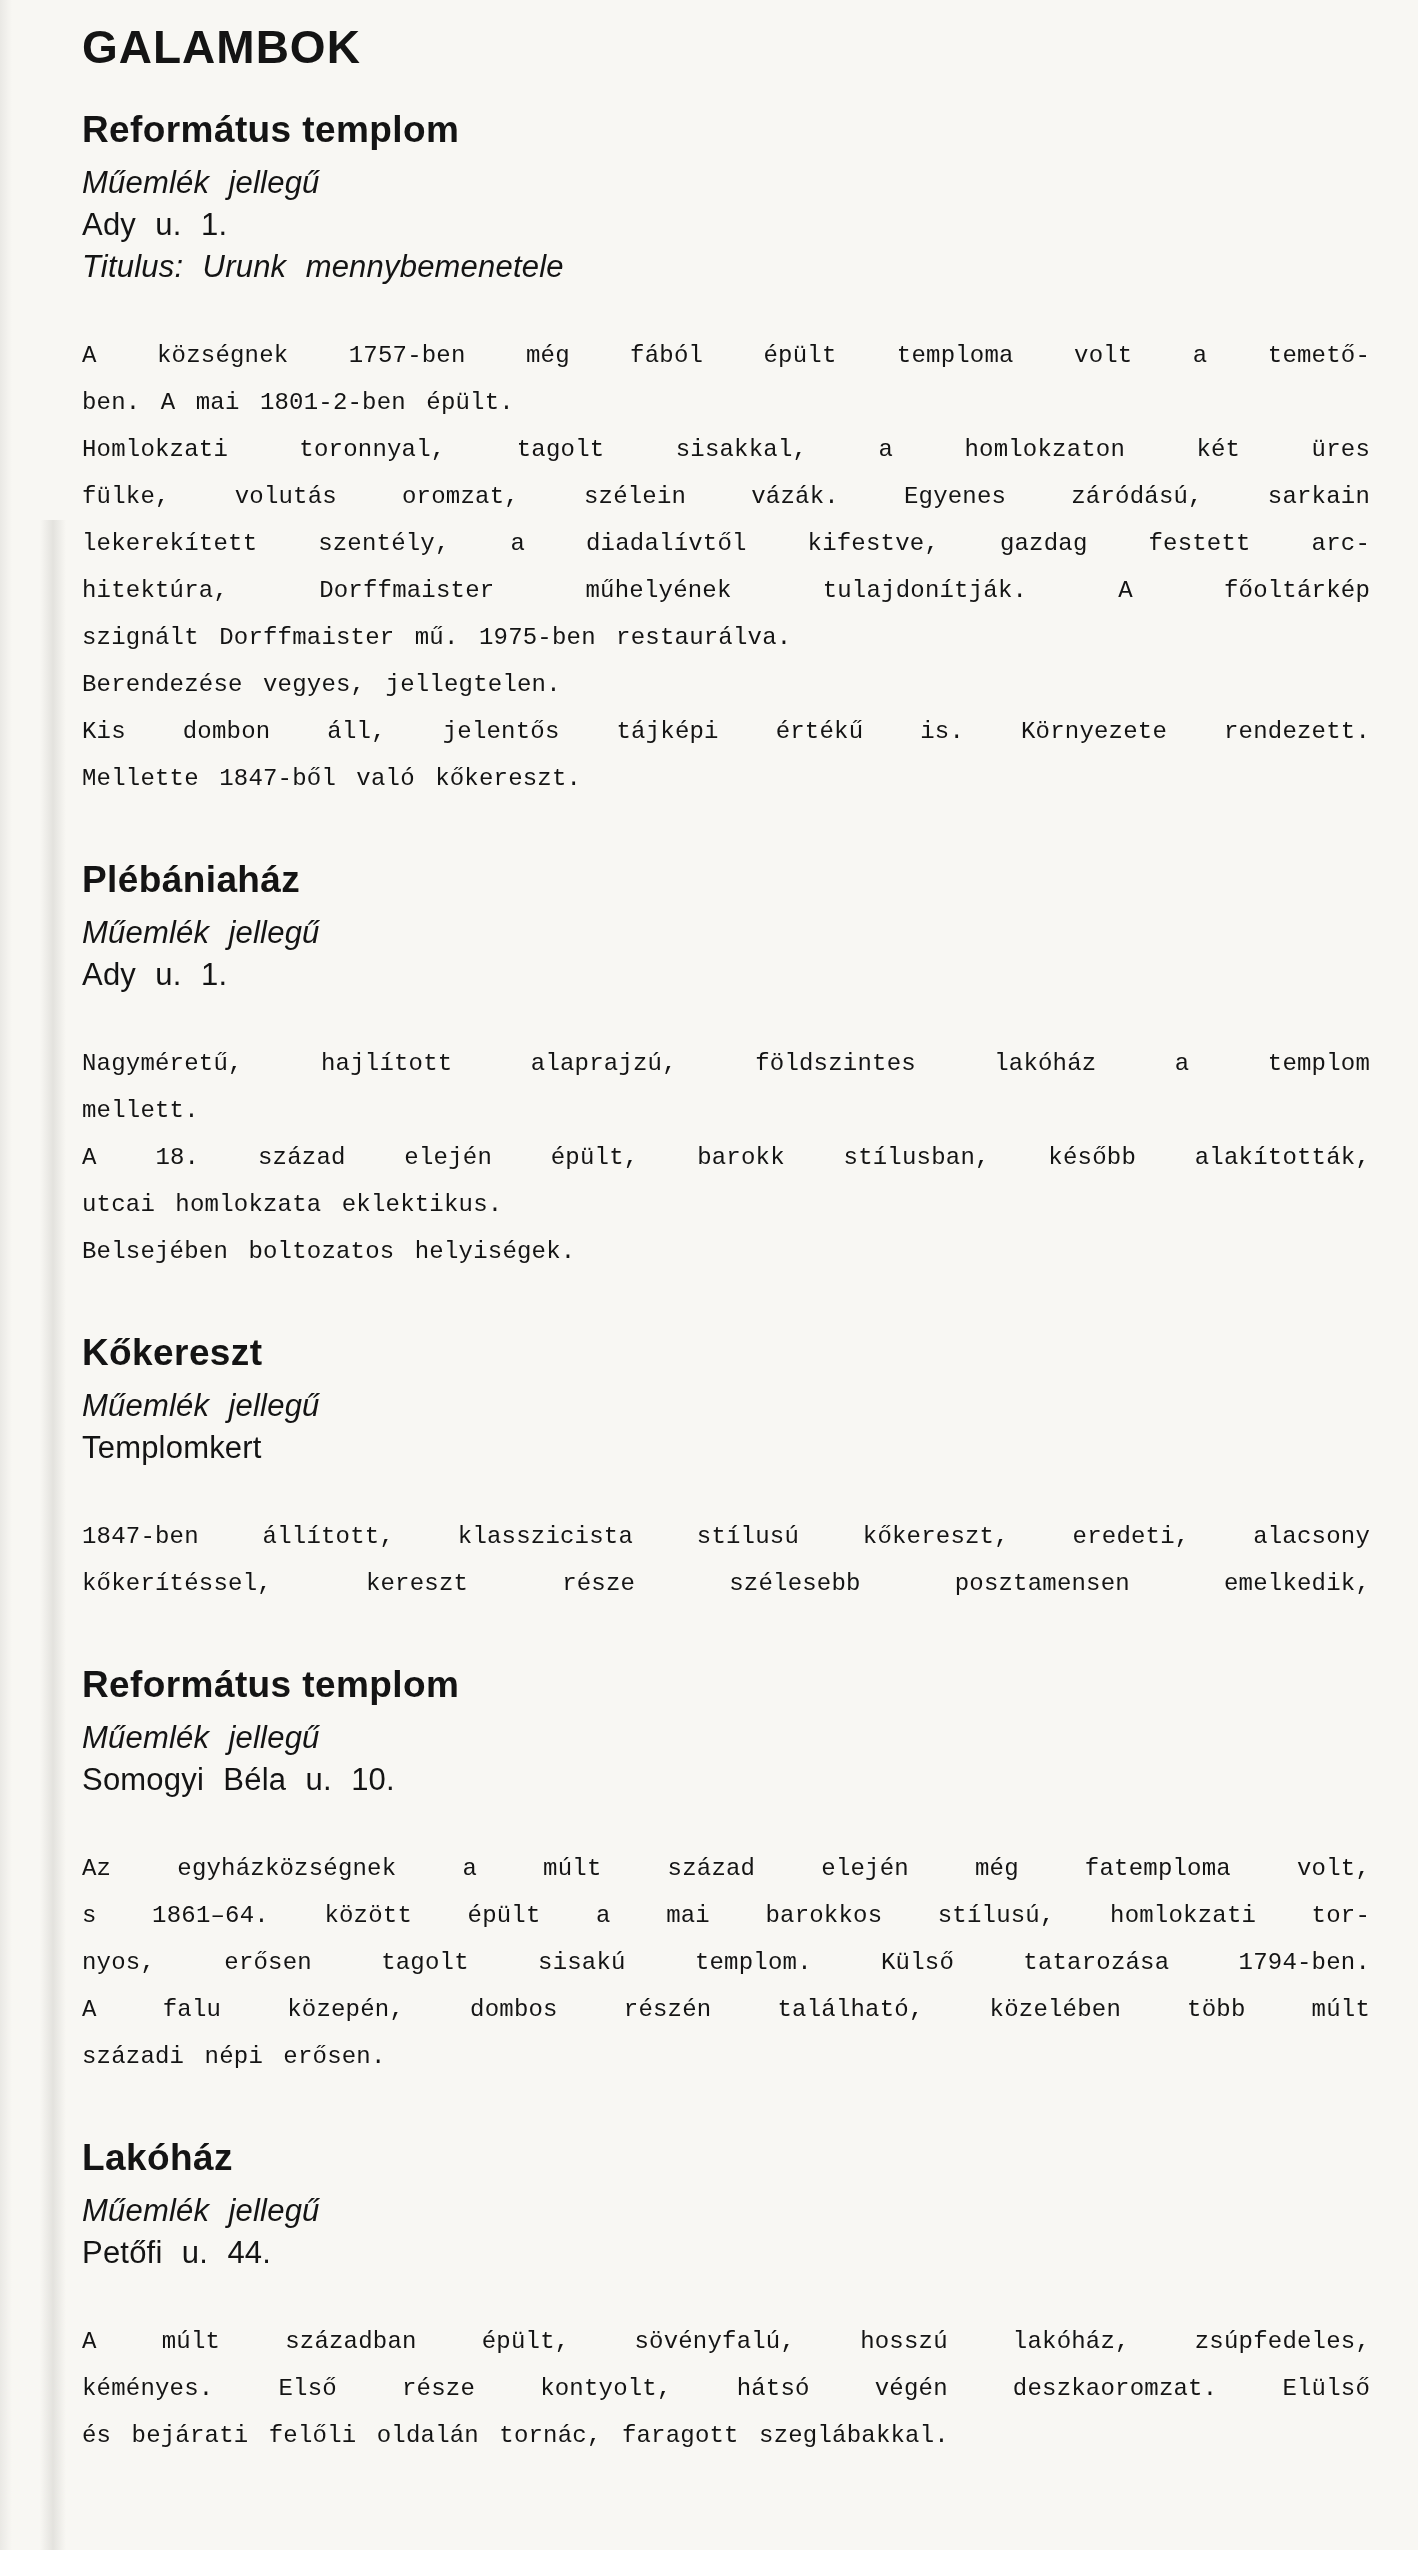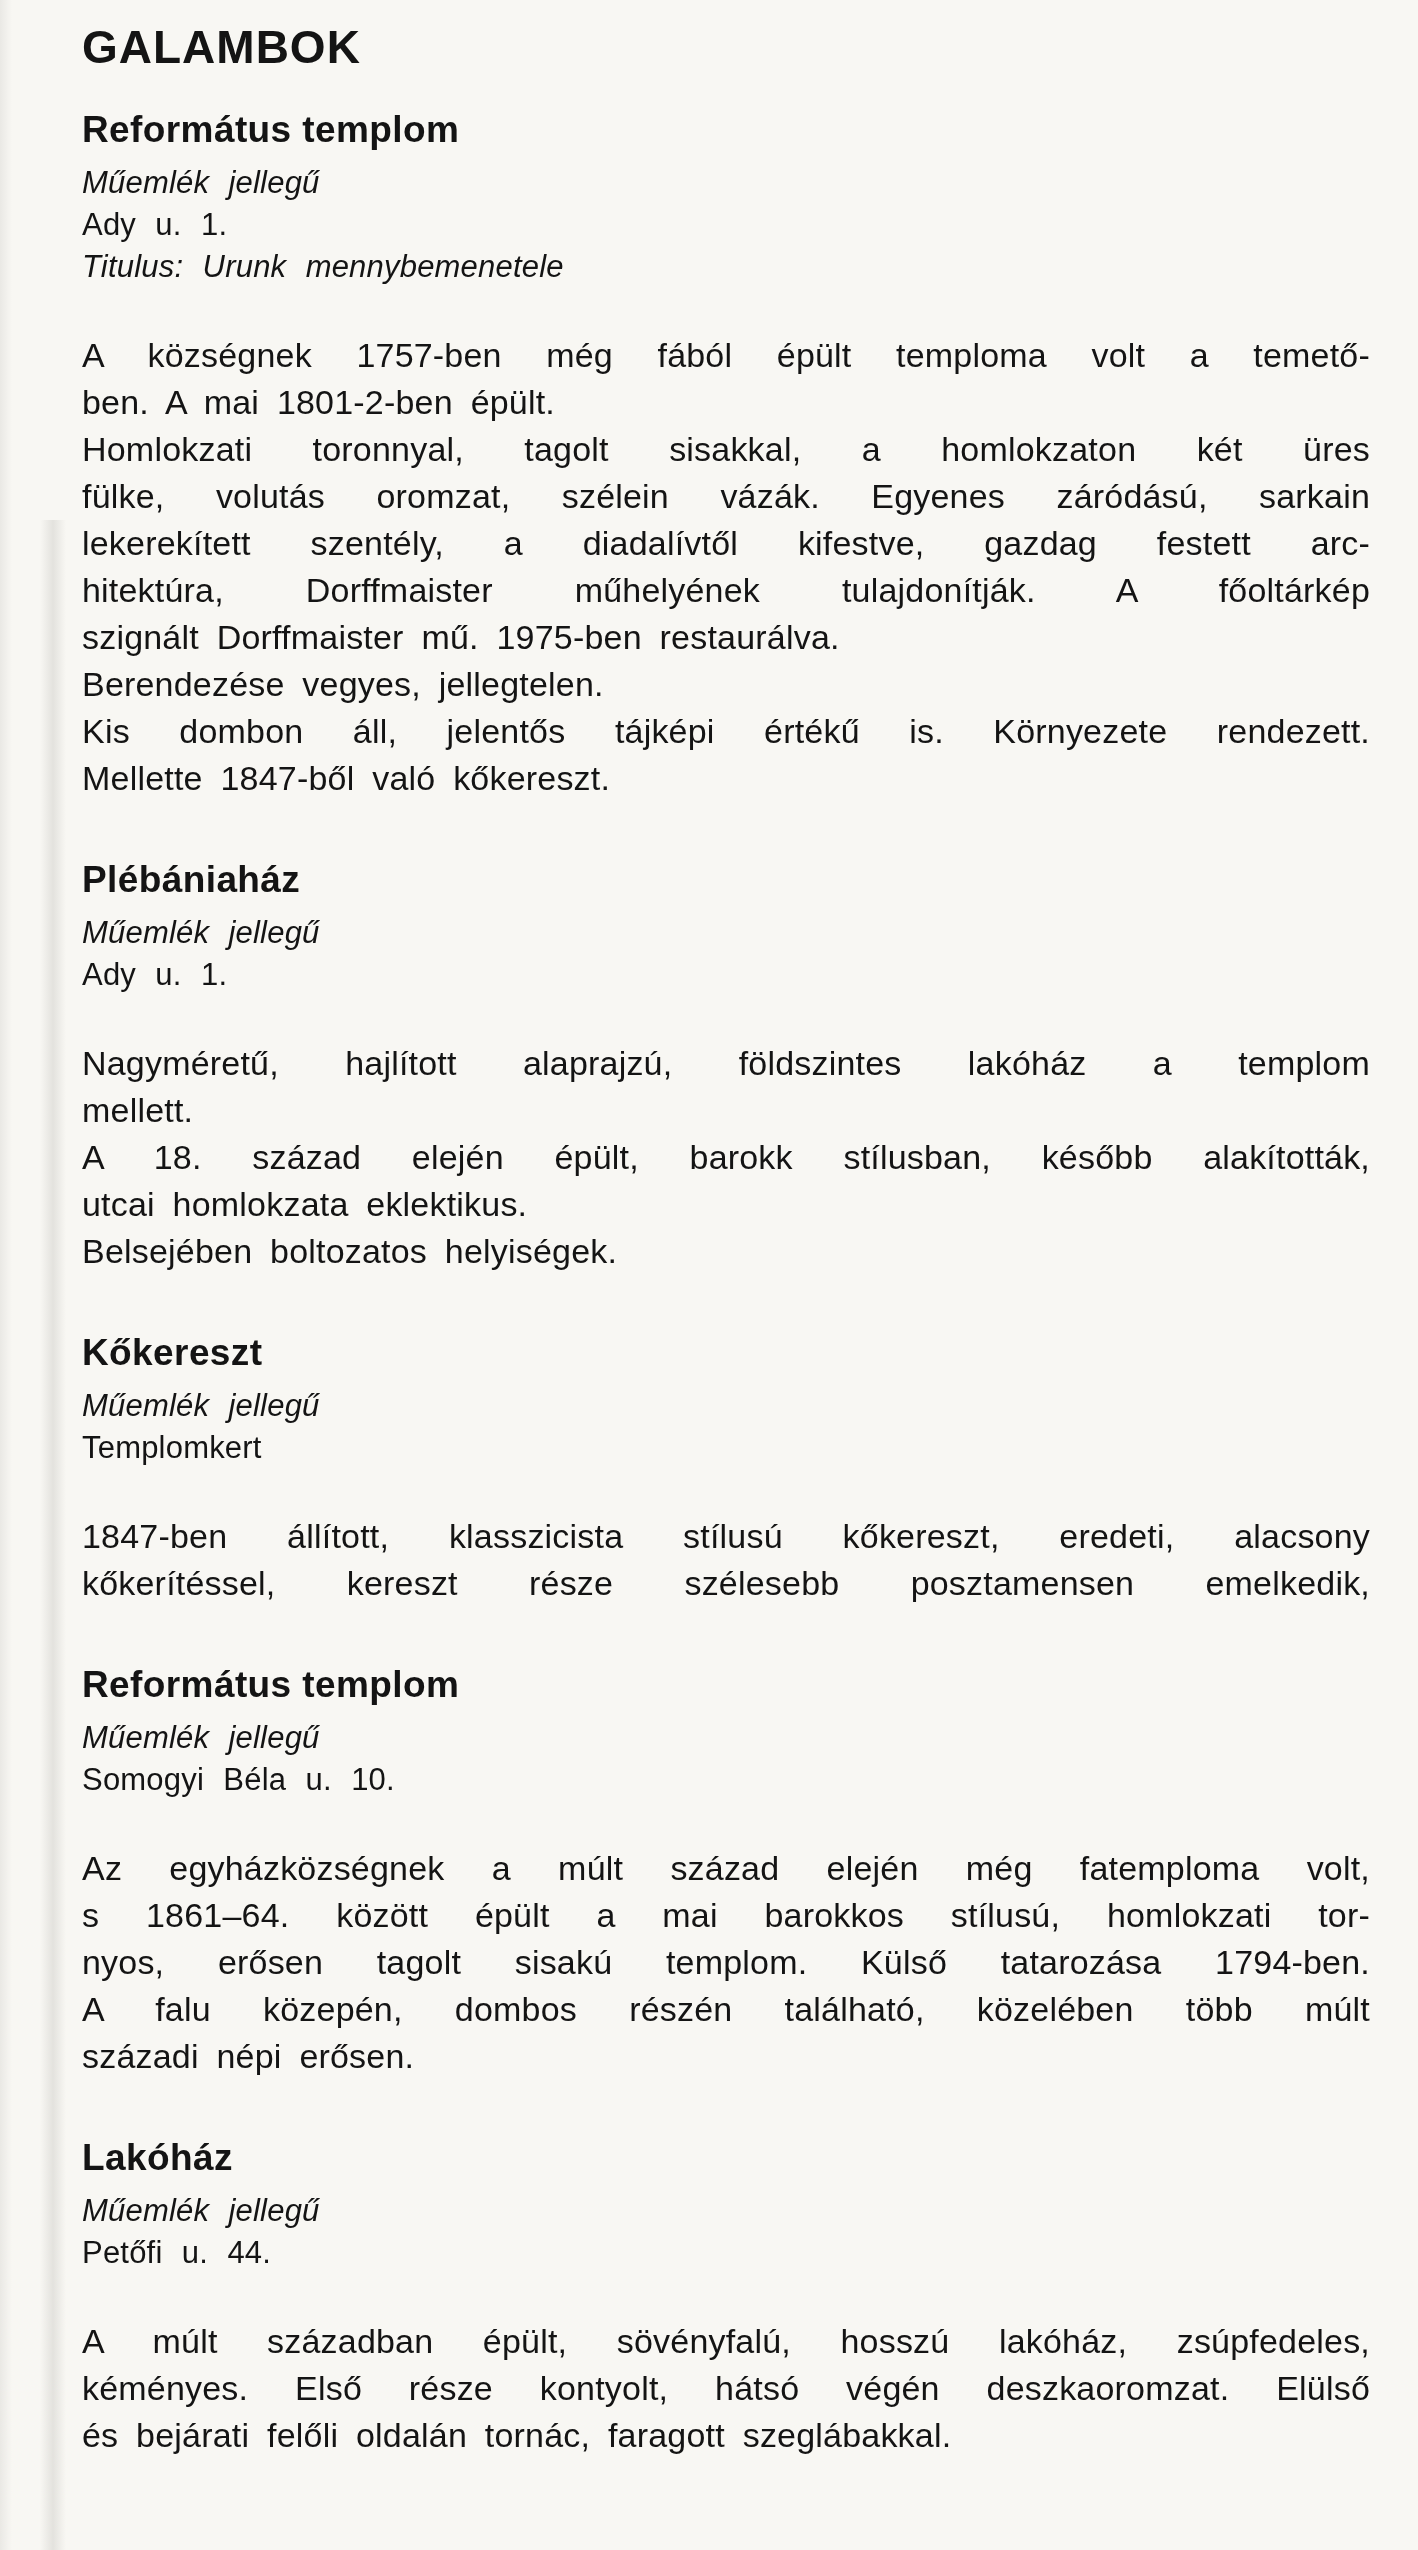--- a/index.html
+++ b/index.html
@@ -51,24 +51,25 @@
   }
   .meta {
     font-size: 31px;
     line-height: 42px;
     word-spacing: 0.34em;
     letter-spacing: 0.2px;
   }
   .meta .it { font-style: italic; }
   .body {
     margin-top: 44px;
-    font-size: 34px;
+    font-size: 24px;
     line-height: 47px;
     word-spacing: 0.24em;
     letter-spacing: 0.2px;
+    font-family: Liberation Mono, monospace;
   }
   .bl { min-height: 47px; }
   .bl.full {
     text-align: justify;
     text-align-last: justify;
   }
 </style>
 </head>
 <body>
 

